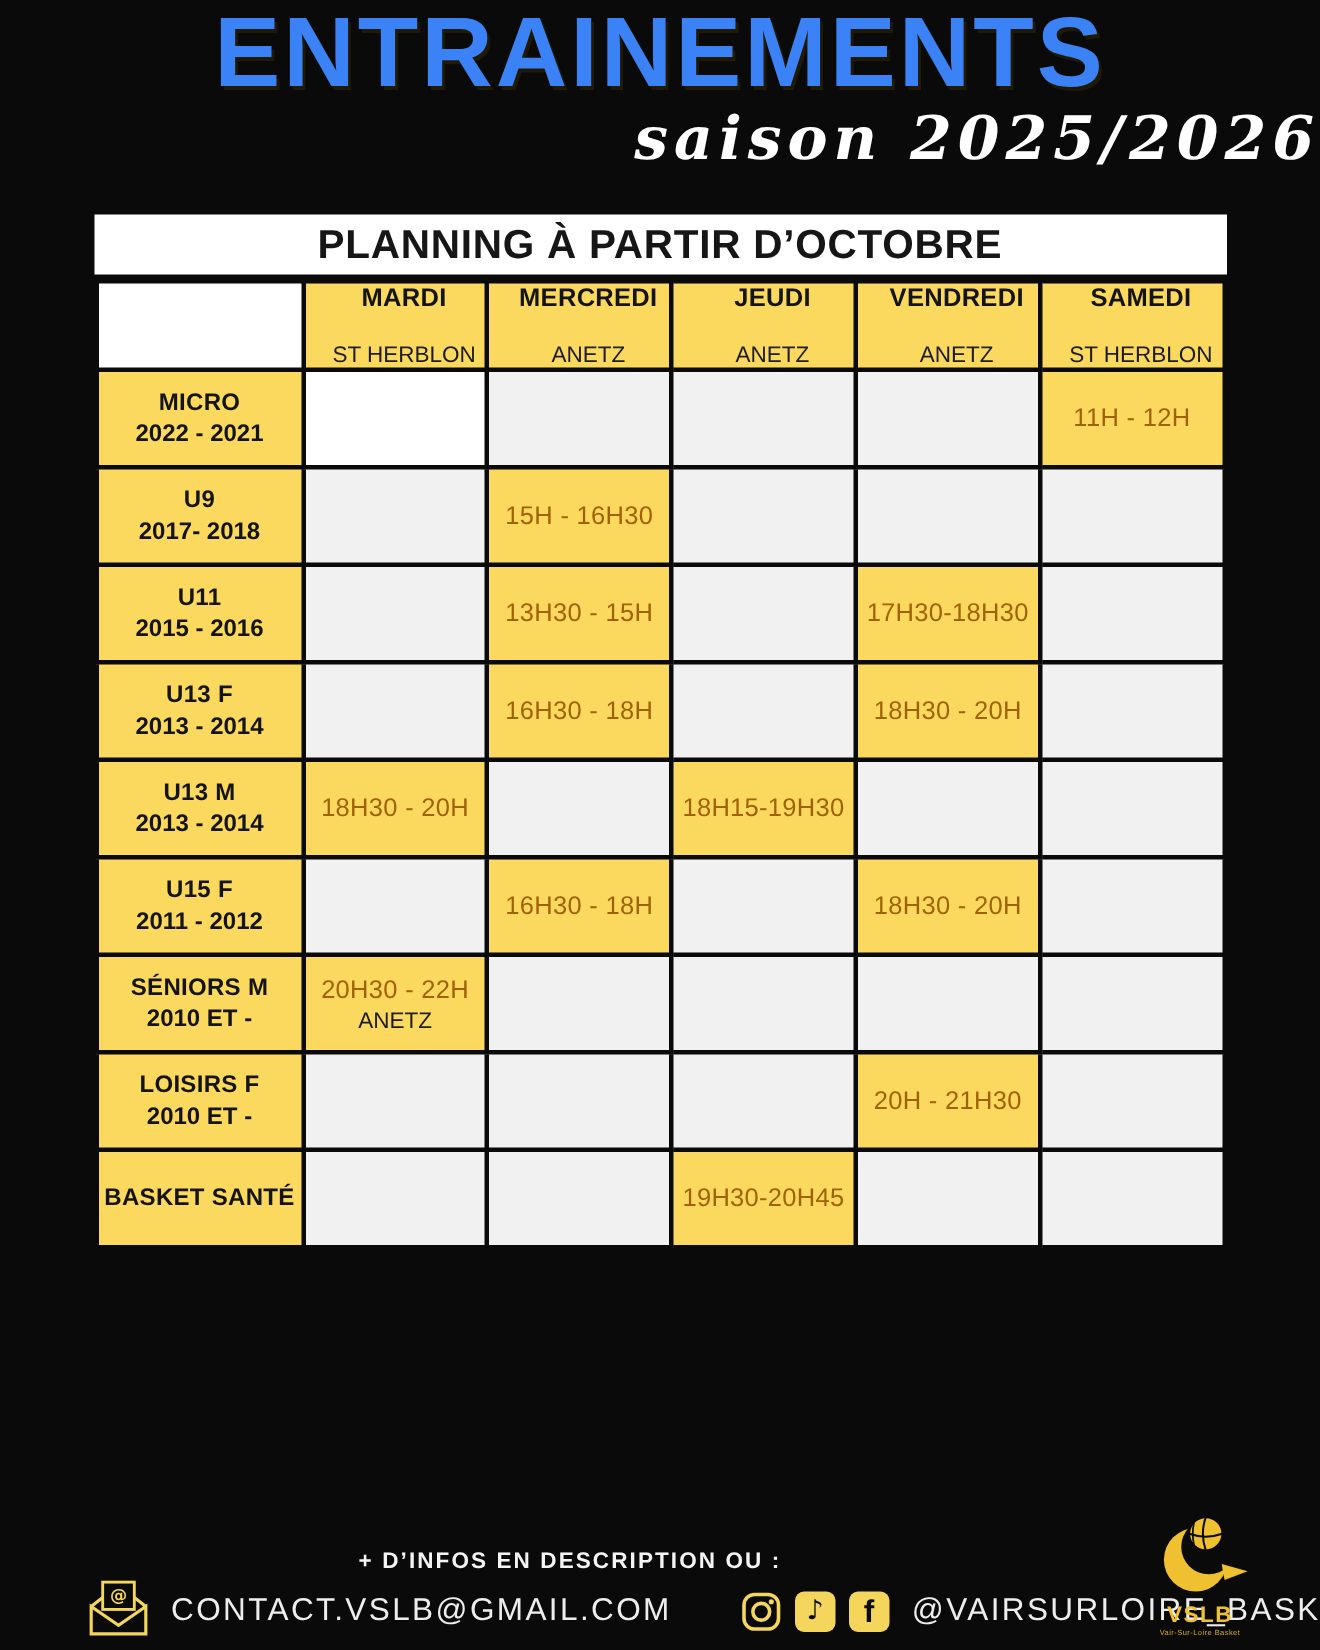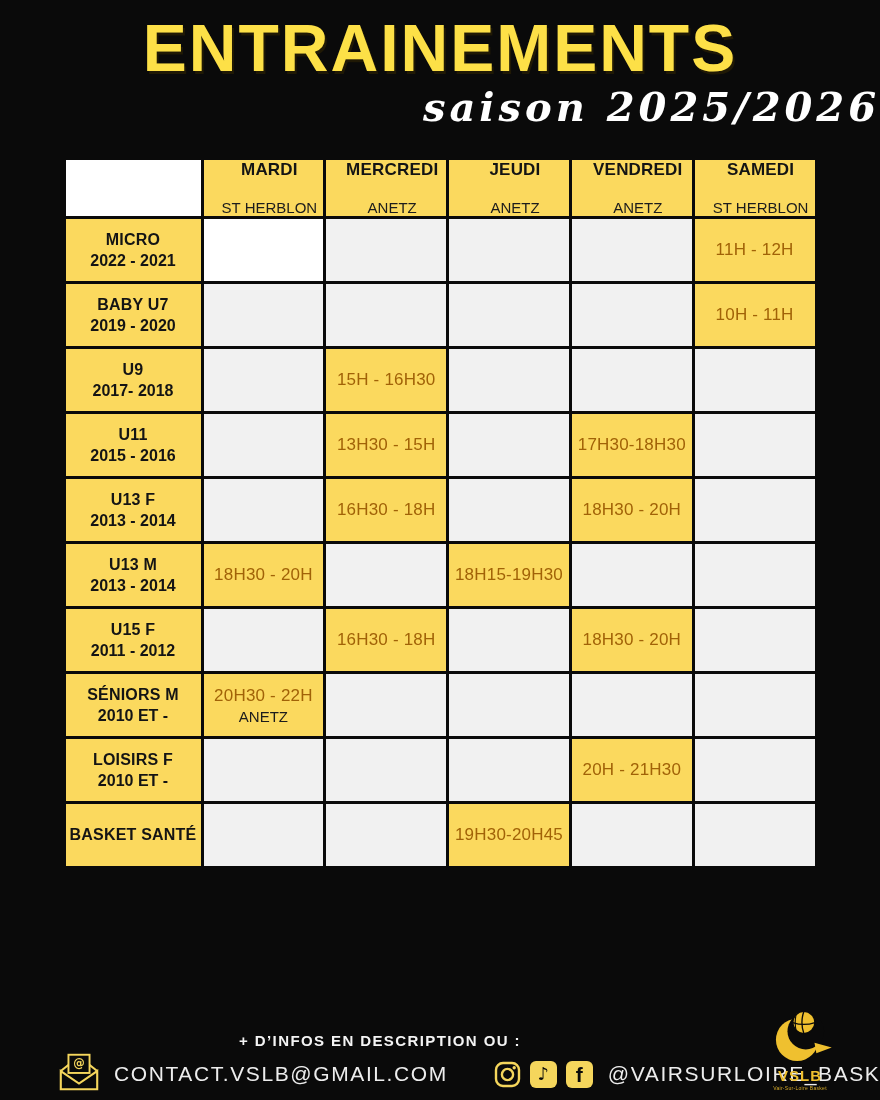--- a/index.html
+++ b/index.html
@@ -4,22 +4,22 @@
 <style>
   html,body{margin:0;padding:0;}
   body{
     width:880px;height:1100px;overflow:hidden;position:relative;
     background:#0a0a0a;
     font-family:"Liberation Sans",sans-serif;
     -webkit-font-smoothing:antialiased;
   }
   
   .title{
-    margin-top:14px;text-align:center;
-    color:#fde047;font-size:66px;font-weight:900;letter-spacing:2px;line-height:1.05;
+    margin-top:0;text-align:center;
+    color:#3b82f6;font-size:66px;font-weight:900;letter-spacing:2px;line-height:1.05;
     text-shadow:2px 3px 0 rgba(60,45,0,.45);
   }
   .script{
     margin-top:2px;text-align:right;color:#ffffff;
     font-family:"DejaVu Serif",serif;font-style:italic;font-weight:bold;
     font-size:40px;letter-spacing:4px;line-height:1.1;
   }
   
   .sheet{width:755px;margin:28px auto 0;}
   .banner{
@@ -67,20 +67,21 @@
   .logo-acronym{color:#efc02f;font-size:15px;font-weight:700;letter-spacing:1px;margin-top:1px;}
   .logo-name{color:#d8ac2a;font-size:5px;letter-spacing:.3px;margin-top:1px;}
 </style>
 </head>
 <body>
 
 <div class="title">ENTRAINEMENTS</div>
 <div class="script">saison 2025/2026</div>
 
 <div class="sheet">
+  <div class="banner">PLANNING À PARTIR D’OCTOBRE</div>
   <table>
     <colgroup>
         <col class="c-label">
         <col>
         <col>
         <col>
         <col>
         <col>
       </colgroup>
     <thead>
@@ -113,33 +114,20 @@
           <th>
             <div class="cat">MICRO</div>
             <div class="years">2022 - 2021</div>
           </th>
           <td class="white"></td>
           <td class="empty"></td>
           <td class="empty"></td>
           <td class="empty"></td>
           <td class="filled">
             <div class="time">11H - 12H</div>
-          </td>
-        </tr>
-        <tr>
-          <th>
-            <div class="cat">BABY U7</div>
-            <div class="years">2019 - 2020</div>
-          </th>
-          <td class="empty"></td>
-          <td class="empty"></td>
-          <td class="empty"></td>
-          <td class="empty"></td>
-          <td class="filled">
-            <div class="time">10H - 11H</div>
           </td>
         </tr>
         <tr>
           <th>
             <div class="cat">U9</div>
             <div class="years">2017- 2018</div>
           </th>
           <td class="empty"></td>
           <td class="filled">
             <div class="time">15H - 16H30</div>

